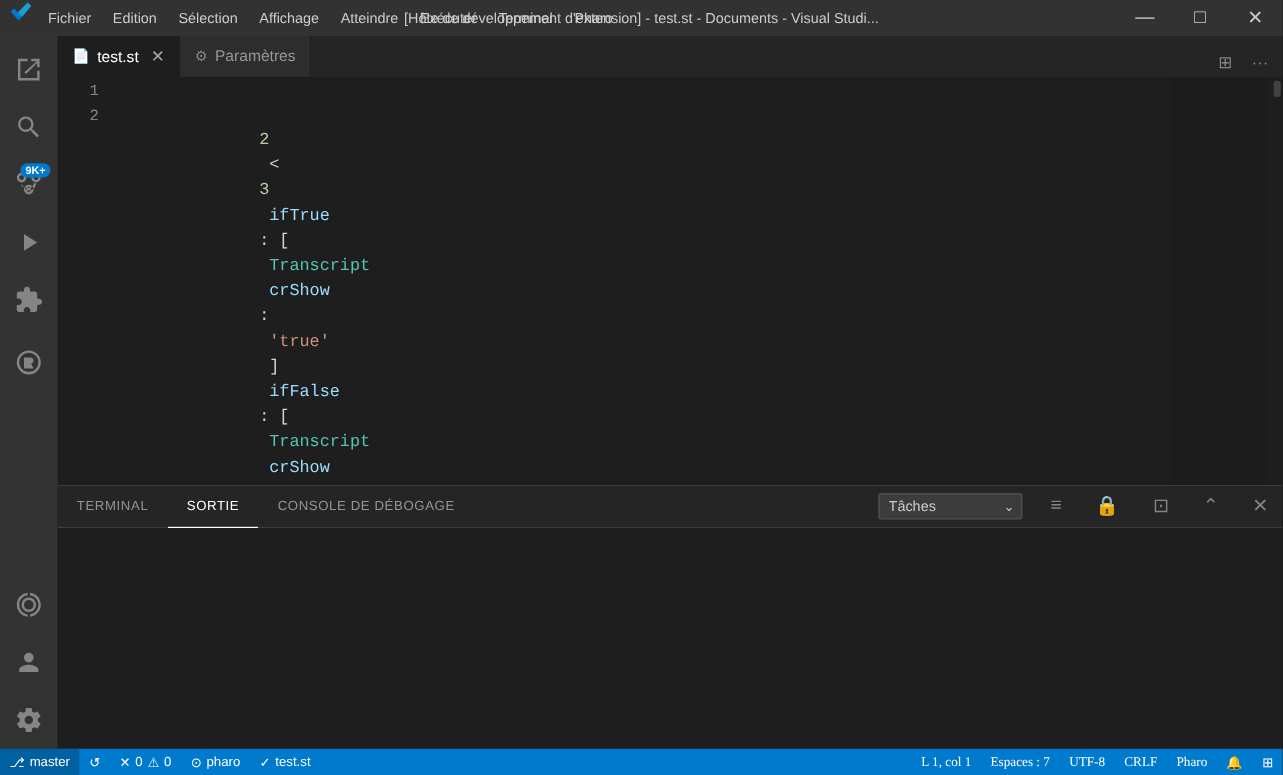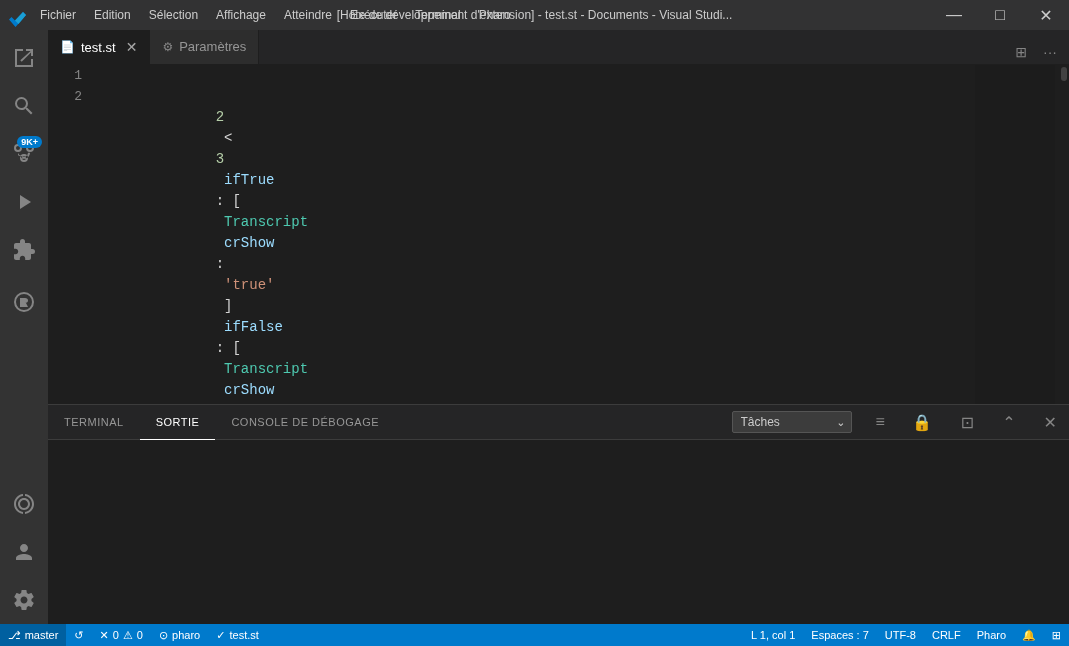--- a/index.html
+++ b/index.html
@@ -3,21 +3,21 @@
   <meta charset="utf-8">
   <style>
     * { margin: 0; padding: 0; box-sizing: border-box; }
     body { width: 1069px; height: 646px; overflow: hidden; font-family: 'Segoe UI', sans-serif; background: #1e1e1e; color: #cccccc; display: flex; flex-direction: column; }
 
     
     .title-bar {
       height: 30px; background: #323233; display: flex; align-items: center;
       justify-content: space-between; flex-shrink: 0;
     }
-    .title-bar-left { display: flex; align-items: flex-end; gap: 4px; padding-left: 8px; }
+    .title-bar-left { display: flex; align-items: flex-start; gap: 4px; padding-left: 8px; }
     .title-bar-icon { width: 20px; height: 20px; }
     .title-bar-menus { display: flex; align-items: center; gap: 2px; }
     .menu-item { padding: 0 8px; height: 30px; line-height: 30px; font-size: 12px; color: #cccccc; cursor: pointer; white-space: nowrap; }
     .title-bar-title { position: absolute; left: 50%; transform: translateX(-50%); font-size: 12px; color: #cccccc; white-space: nowrap; pointer-events: none; }
     .title-bar-controls { display: flex; align-items: center; }
     .title-btn { width: 46px; height: 30px; display: flex; align-items: center; justify-content: center; cursor: pointer; font-size: 16px; color: #cccccc; }
 
     
     .app-body { display: flex; flex: 1; overflow: hidden; }
 
@@ -120,21 +120,21 @@
     .panel-icon-btn { color: #858585; cursor: pointer; padding: 4px; font-size: 16px; }
     .panel-content { flex: 1; overflow: auto; padding: 4px 8px; }
 
     
     .status-bar {
       height: 22px; background: #007acc; display: flex; align-items: center;
       flex-shrink: 0; font-size: 11px; color: white;
     }
     .status-left { display: flex; align-items: center; }
     .status-item { padding: 0 8px; height: 22px; display: flex; align-items: center; gap: 4px; cursor: pointer; white-space: nowrap; }
-    .status-right { margin-left: auto; display: flex; align-items: flex-end; }
+    .status-right { margin-left: auto; display: flex; align-items: flex-end; font-family: Liberation Serif, serif; }
     .status-git { background: #0060a0; display: flex; align-items: center; gap: 4px; padding: 0 8px; height: 22px; cursor: pointer; }
   </style>
 </head>
 <body>
 
 <div class="title-bar">
   <div class="title-bar-left">
     <div class="title-bar-icon">
       <svg viewBox="0 0 20 20" width="20" height="20">
         <path d="M15 2L7 10.5 3.5 7 1 9.5l6.5 7.5L18 5z" fill="#007acc"></path>

